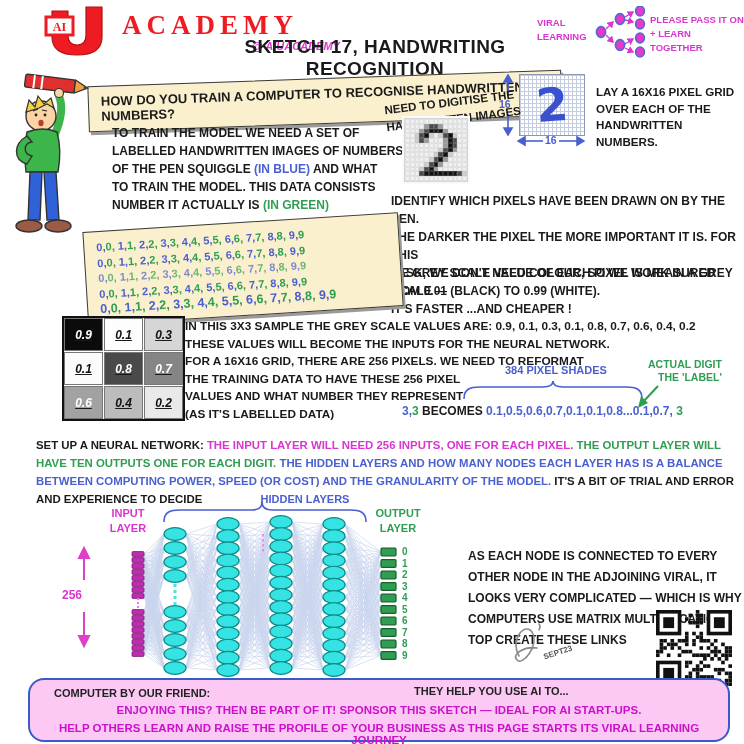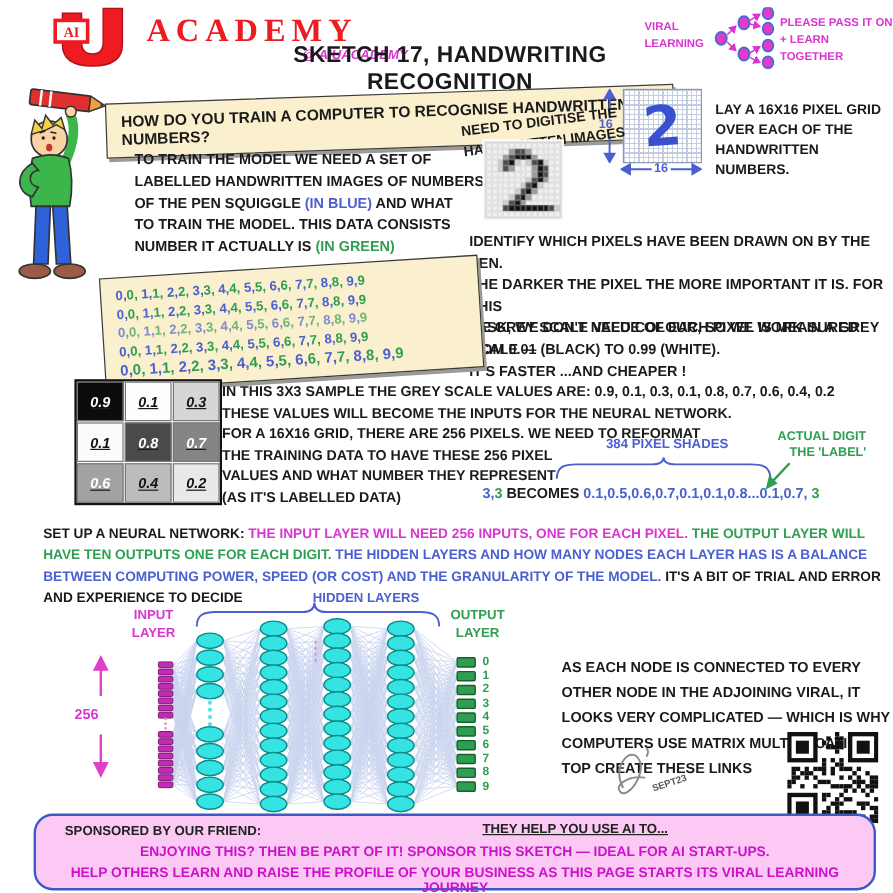--- a/index.html
+++ b/index.html
@@ -1391,22 +1391,22 @@
       <rect x="7.238095238095238" y="7.238095238095238" width="10.857142857142858" height="10.857142857142858" fill="#111"></rect>
       <rect x="50.666666666666664" y="0" width="25.333333333333332" height="25.333333333333332" fill="#111"></rect>
       <rect x="54.285714285714285" y="3.619047619047619" width="18.095238095238095" height="18.095238095238095" fill="#fff"></rect>
       <rect x="57.904761904761905" y="7.238095238095238" width="10.857142857142858" height="10.857142857142858" fill="#111"></rect>
       <rect x="0" y="50.666666666666664" width="25.333333333333332" height="25.333333333333332" fill="#111"></rect>
       <rect x="3.619047619047619" y="54.285714285714285" width="18.095238095238095" height="18.095238095238095" fill="#fff"></rect>
       <rect x="7.238095238095238" y="57.904761904761905" width="10.857142857142858" height="10.857142857142858" fill="#111"></rect>
     </svg>
 
   <div class="abs footer-box" style="left:28px;top:678px;width:698px;height:60px;">
-    <div class="abs footer-black" style="left:24px;top:7px;">SPONSORED  BY OUR FRIEND:</div>
-    <div class="abs footer-black" style="left:372px;top:5px;text-decoration:underline;">THEY HELP YOU USE AI TO...</div>
+    <div class="abs footer-black" style="left:24px;top:7px;">COMPUTER  BY OUR FRIEND:</div>
+    <div class="abs footer-black" style="left:384px;top:5px;">THEY HELP YOU USE AI TO...</div>
     <div class="abs footer-magenta" style="left:0;top:24px;width:100%;">ENJOYING THIS? THEN BE PART OF IT!   SPONSOR THIS SKETCH — IDEAL FOR AI START-UPS.</div>
     <div class="abs footer-magenta" style="left:0;top:42px;width:100%;">HELP OTHERS LEARN AND RAISE THE PROFILE OF YOUR BUSINESS AS THIS PAGE STARTS ITS VIRAL LEARNING JOURNEY</div>
   </div>
 
 <div class="out-digit" style="left: 402px; top: 546px;">0</div>
     <div class="out-digit" style="left: 402px; top: 557.5px;">1</div>
     <div class="out-digit" style="left: 402px; top: 569px;">2</div>
     <div class="out-digit" style="left: 402px; top: 580.5px;">3</div>
     <div class="out-digit" style="left: 402px; top: 592px;">4</div>
     <div class="out-digit" style="left: 402px; top: 603.5px;">5</div>

